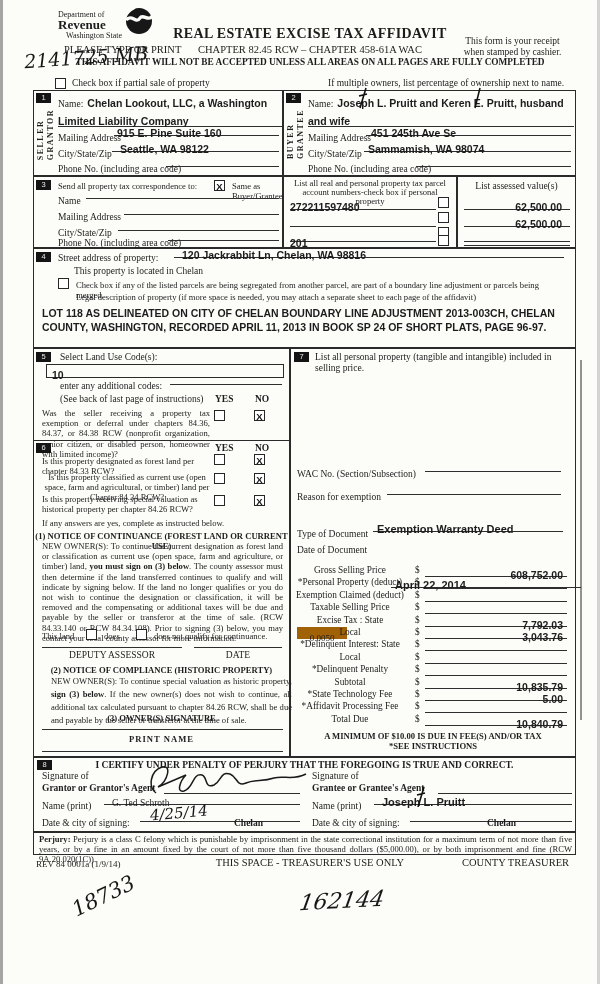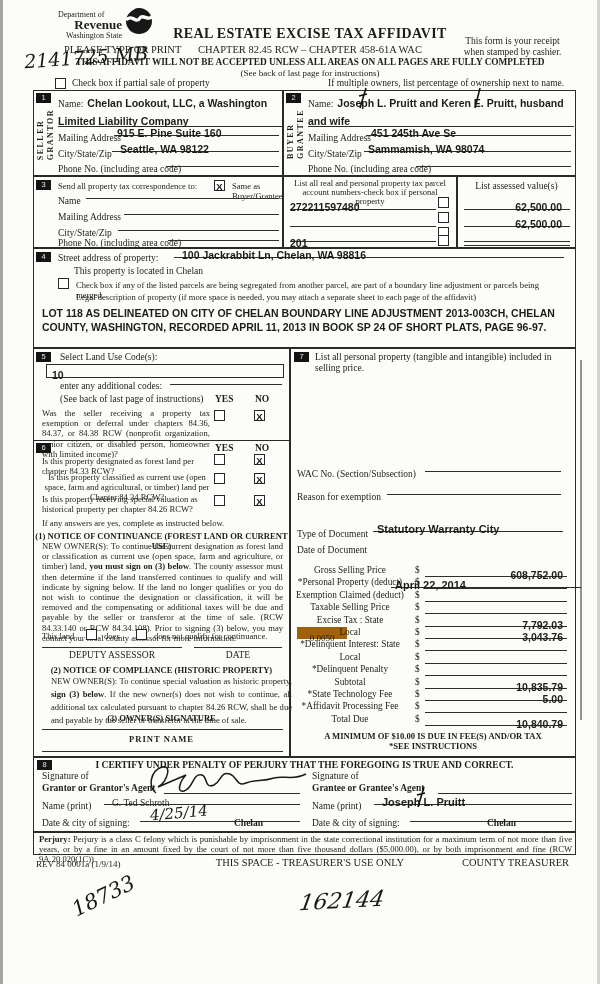--- a/index.html
+++ b/index.html
@@ -50,21 +50,21 @@
 <body>
 
 <div class="page">
 
   <div class="scan-edge" style="left:0;width:3px;background:rgba(60,60,60,.45);"></div>
   <div class="scan-edge" style="right:0;width:3px;background:rgba(120,120,120,.3);"></div>
   <div class="abs" style="left:580px;top:360px;width:2px;height:360px;background:rgba(40,40,40,.5);"></div>
 
   <div class="abs" style="left:58px;top:10px;">
     <div class="tiny">Department of</div>
-    <div class="b" style="font-size:13px;line-height:12px;text-align:right;">Revenue</div>
+    <div class="b" style="font-size:13px;line-height:12px;">Revenue</div>
     <div class="tiny" style="padding-left:8px;">Washington State</div>
   </div>
   <div class="abs" style="left:122px;top:6px;">
     <svg width="34" height="30" viewBox="0 0 34 30">
       <circle cx="17" cy="15" r="13" fill="#171717"></circle>
       <path d="M4 14 C10 7 14 19 18 12 C21 7 27 17 31 9" stroke="#fcfcf9" stroke-width="3.4" fill="none"></path>
       <path d="M13 2 C7 5 4 9 3 13" stroke="#fcfcf9" stroke-width="1.6" fill="none"></path>
     </svg>
   </div>
 
@@ -74,21 +74,20 @@
     <div>This form is your receipt</div>
     <div>when stamped by cashier.</div>
   </div>
 
   <div class="abs" style="left:64px;top:44px;font-size:10.5px;">PLEASE TYPE OR PRINT</div>
   <div class="abs ctr" style="left:170px;top:44px;width:280px;font-size:10.5px;">CHAPTER 82.45 RCW – CHAPTER 458-61A WAC</div>
 
   <div class="abs hand" style="left:24px;top:46px;font-size:19px;transform:rotate(-4deg);">2141725 MB</div>
 
   <div class="abs b ctr" style="left:70px;top:57px;width:480px;font-size:9.3px;">THIS AFFIDAVIT WILL NOT BE ACCEPTED UNLESS ALL AREAS ON ALL PAGES ARE FULLY COMPLETED</div>
-  <div class="abs ctr" style="left:150px;top:68px;width:320px;font-size:9px;">(See back of last page for instructions)</div>
 
   <span class="cb abs" style="left:55px;top:78px;"></span>
   <div class="abs lbl" style="left:72px;top:78px;">Check box if partial sale of property</div>
   <div class="abs lbl" style="left:328px;top:78px;">If multiple owners, list percentage of ownership next to name.</div>
 
   <div class="box" style="left:33px;top:90px;width:250px;height:86px;">
     <div class="badge" style="left:2px;top:2px;">1</div>
     <div class="vlabel" style="left:2px;top:18px;">
       <span class="vtext">SELLER</span>
       <span class="vtext">GRANTOR</span>
@@ -190,21 +189,21 @@
     </div>
     <div class="abs rt" style="left:6px;top:56px;width:106px;height:13px;border-bottom:1px solid #2e2e2e;">
       <span class="val"></span>
     </div>
   </div>
 
   <div class="box" style="left:33px;top:248px;width:543px;height:100px;">
     <div class="badge" style="left:2px;top:3px;">4</div>
     <div class="abs lbl" style="left:24px;top:4px;">Street address of property:</div>
     <div class="fieldline" style="left:140px;top:-4px;width:390px;">
-      <span class="val" style="padding-left:8px;">100 Jackrabbit Ln, Chelan, WA 98816</span>
+      <span class="val" style="padding-left:8px;">120 Jackrabbit Ln, Chelan, WA 98816</span>
     </div>
     <div class="abs lbl" style="left:40px;top:17px;">This property is located in Chelan</div>
     <span class="cb abs" style="left:24px;top:29px;"></span>
     <div class="abs small" style="left:42px;top:31px;width:490px;">Check box if any of the listed parcels are being segregated from another parcel, are part of a boundary line adjustment or parcels being merged.</div>
     <div class="abs small" style="left:42px;top:43px;width:490px;">Legal description of property (if more space is needed, you may attach a separate sheet to each page of the affidavit)</div>
     <div class="abs val" style="left:8px;top:57px;width:524px;white-space:normal;line-height:14px;">LOT 118 AS DELINEATED ON CITY OF CHELAN BOUNDARY LINE ADJUSTMENT 2013-003CH, CHELAN COUNTY, WASHINGTON, RECORDED APRIL 11, 2013 IN BOOK SP 24 OF SHORT PLATS, PAGE 96-97.</div>
   </div>
 
   <div class="box" style="left:33px;top:348px;width:257px;height:92px;border-bottom:none;">
     <div class="badge" style="left:2px;top:3px;">5</div>
@@ -274,21 +273,21 @@
 
 
     <div class="abs lbl" style="left:6px;top:120px;">WAC No. (Section/Subsection)</div>
     <div class="fieldline" style="left:134px;top:110px;width:136px;"></div>
 
     <div class="abs lbl" style="left:6px;top:143px;">Reason for exemption</div>
     <div class="fieldline" style="left:96px;top:133px;width:174px;"></div>
 
     <div class="abs lbl" style="left:6px;top:180px;">Type of Document</div>
     <div class="fieldline" style="left:82px;top:170px;width:190px;">
-      <span class="val" style="padding-left:4px;font-size:11px;">Statutory Warranty City</span>
+      <span class="val" style="padding-left:4px;font-size:11px;">Exemption Warranty Deed</span>
     </div>
     <div class="abs lbl" style="left:6px;top:196px;">Date of Document</div>
     <div class="fieldline" style="left:100px;top:186px;width:190px;margin-top:40px;">
       <span class="val" style="padding-left:4px;font-size:11px;">April 22, 2014</span>
     </div>
 
     <div class="mrow" style="top:216px;">
       <span class="mlabel">Gross Selling Price</span>
         <span class="mdollar">$</span>
       <span class="mline"><span class="mval">608,752.00</span></span>

